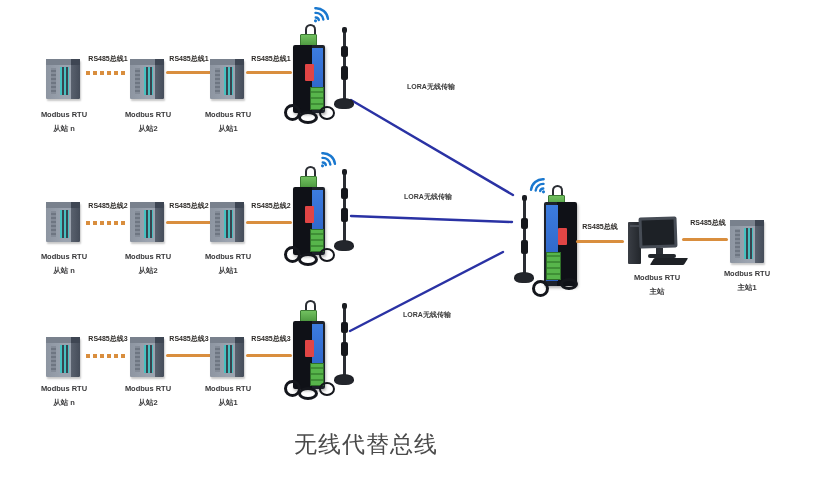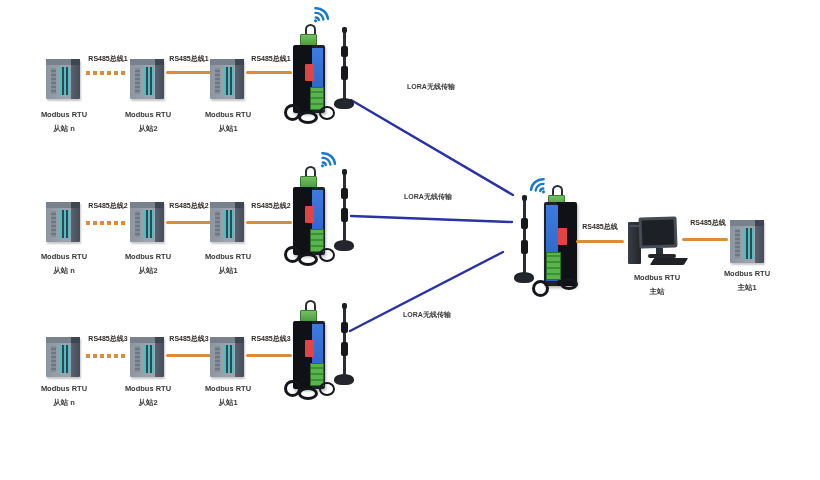--- a/index.html
+++ b/index.html
@@ -328,13 +328,14 @@
 
     <div class="plc tall" style="left:730px;top:220px;">
         <i class="pv"></i>
       </div>
     <div class="dev-name" style="left:715px;top:269px;">
       <div>Modbus RTU</div>
         <div class="l2">主站1</div>
     </div>
   </div>
 
+  <div class="title layer">无线代替总线</div>
 </div>
 
 </body></html>

